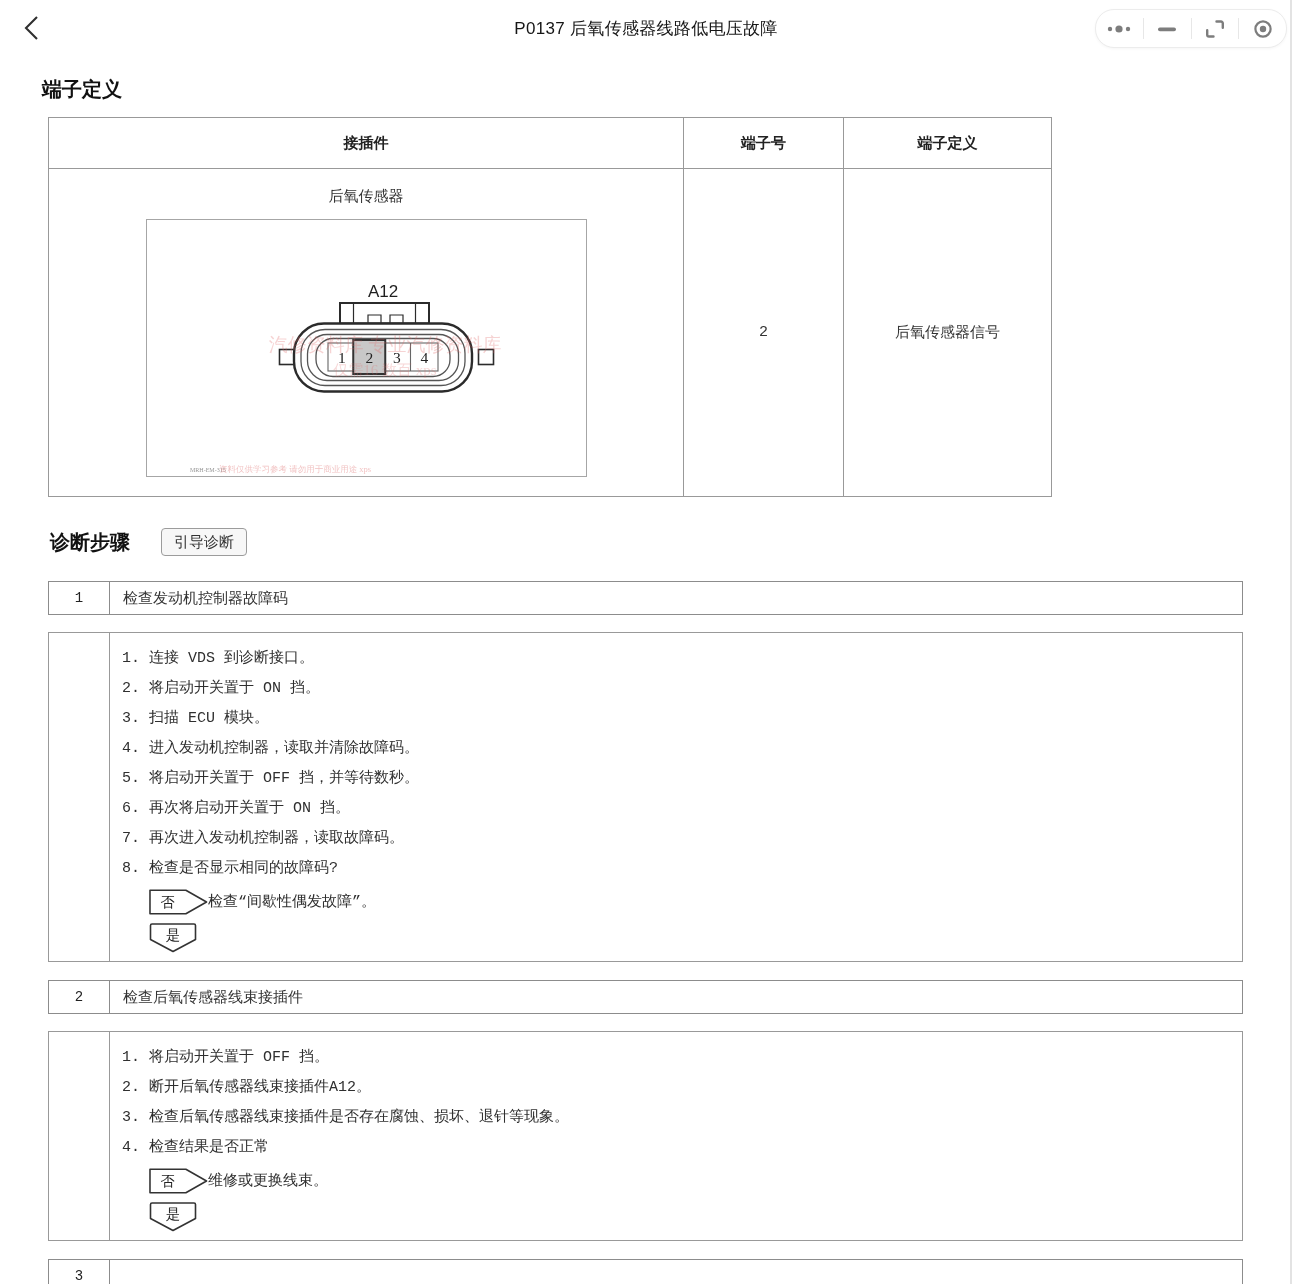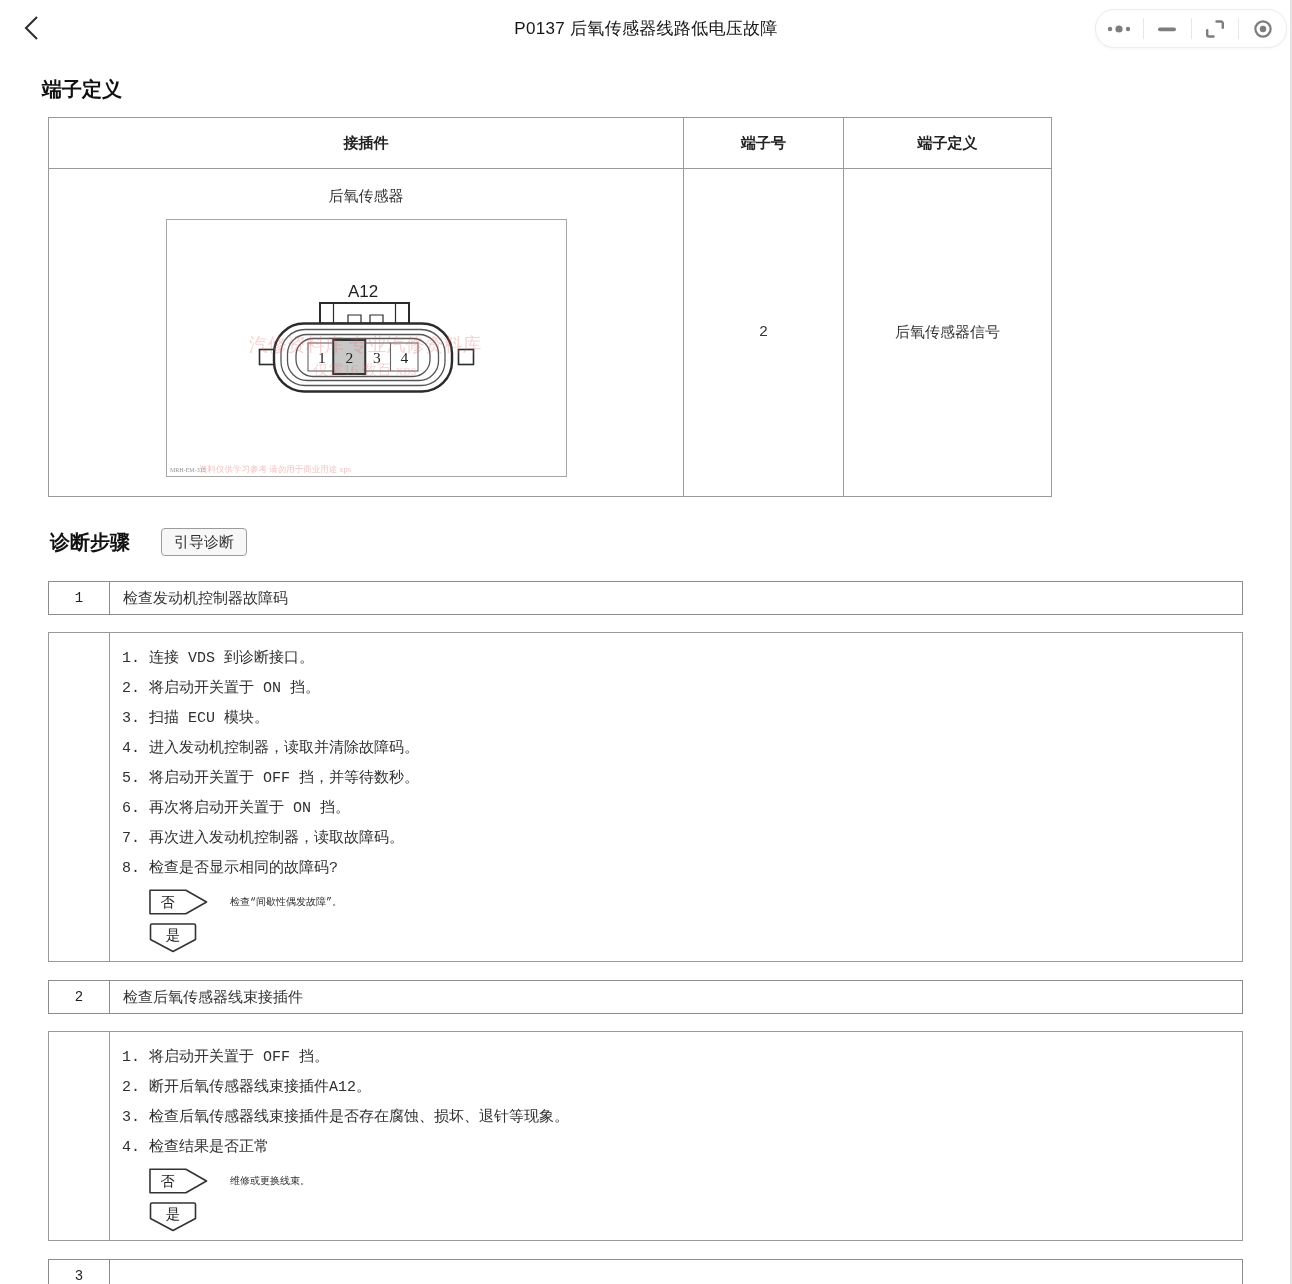--- a/index.html
+++ b/index.html
@@ -31,21 +31,21 @@
   
   .term-table { margin-left:48px; width:1004px; box-sizing:border-box; border:1px solid #999; }
   .t-row { display:grid; grid-template-columns:635px 160px auto; }
   .cell { border-right:1px solid #999; box-sizing:border-box; }
   .cell.last { border-right:none; }
   .t-head .cell { height:51px; border-bottom:1px solid #999; display:flex; align-items:center;
     justify-content:center; font-size:15px; font-weight:600; color:#222; }
   .t-body .cell { height:327px; }
   .conn-cell { display:flex; flex-direction:column; align-items:center; padding-top:18px; }
   .conn-name { font-size:15px; color:#333; margin-bottom:13px; }
-  .image-box { width:399px; height:256px; border:1px solid #a6a6a6; background:#fff; }
+  .image-box { width:399px; height:256px; border:1px solid #a6a6a6; background:#fff;padding-left:40px; }
   .center-cell { display:flex; align-items:center; justify-content:center; font-size:15px; color:#333; }
 
   
   .diag-head { display:flex; align-items:center; margin:24px 0 0 42px; }
   .guide-btn { margin-left:23px; height:28px; padding:0 12px; font-size:15px; color:#333;
     background:#f7f7f7; border:1px solid #9c9c9c; border-radius:4px; cursor:pointer;
     font-family:"Liberation Sans","DejaVu Sans",sans-serif; }
 
   
   .step-row { margin:18px 0 0 48px; width:1195px; box-sizing:border-box; border:1px solid #8c8c8c;
@@ -57,21 +57,21 @@
     display:flex; background:#fff; }
   .step-gutter { width:60px; border-right:1px solid #999; flex:none; }
   .step-content { flex:1; padding:16px 20px 8px 12px; }
   .li { display:flex; margin-bottom:11px; line-height:19px; font-size:15px; color:#2f2f2f; }
   .li .num { width:27px; flex:none; }
   .flow-row { display:flex; align-items:center; margin:10px 0 0 27px; }
   .flow-row.yes { margin-top:8px; }
   .flow-shape { display:block; }
   .no-shape { width:59px; height:26px; }
   .yes-shape { width:48px; height:30px; }
-  .flow-action { margin-left:22px; font-size:10px; color:#2f2f2f; line-height:19px; }
+  .flow-action { font-size:15px; color:#2f2f2f; line-height:19px; }
 </style>
 </head>
 <body>
 
 <div class="right-edge"></div>
 
 <header class="titlebar">
   <button class="back-btn">
     <svg viewBox="0 0 24 28" width="24" height="28">
       <path d="M17,3 L6,14 L17,25" fill="none" stroke="#2f2f2f" stroke-width="2.1"></path>

